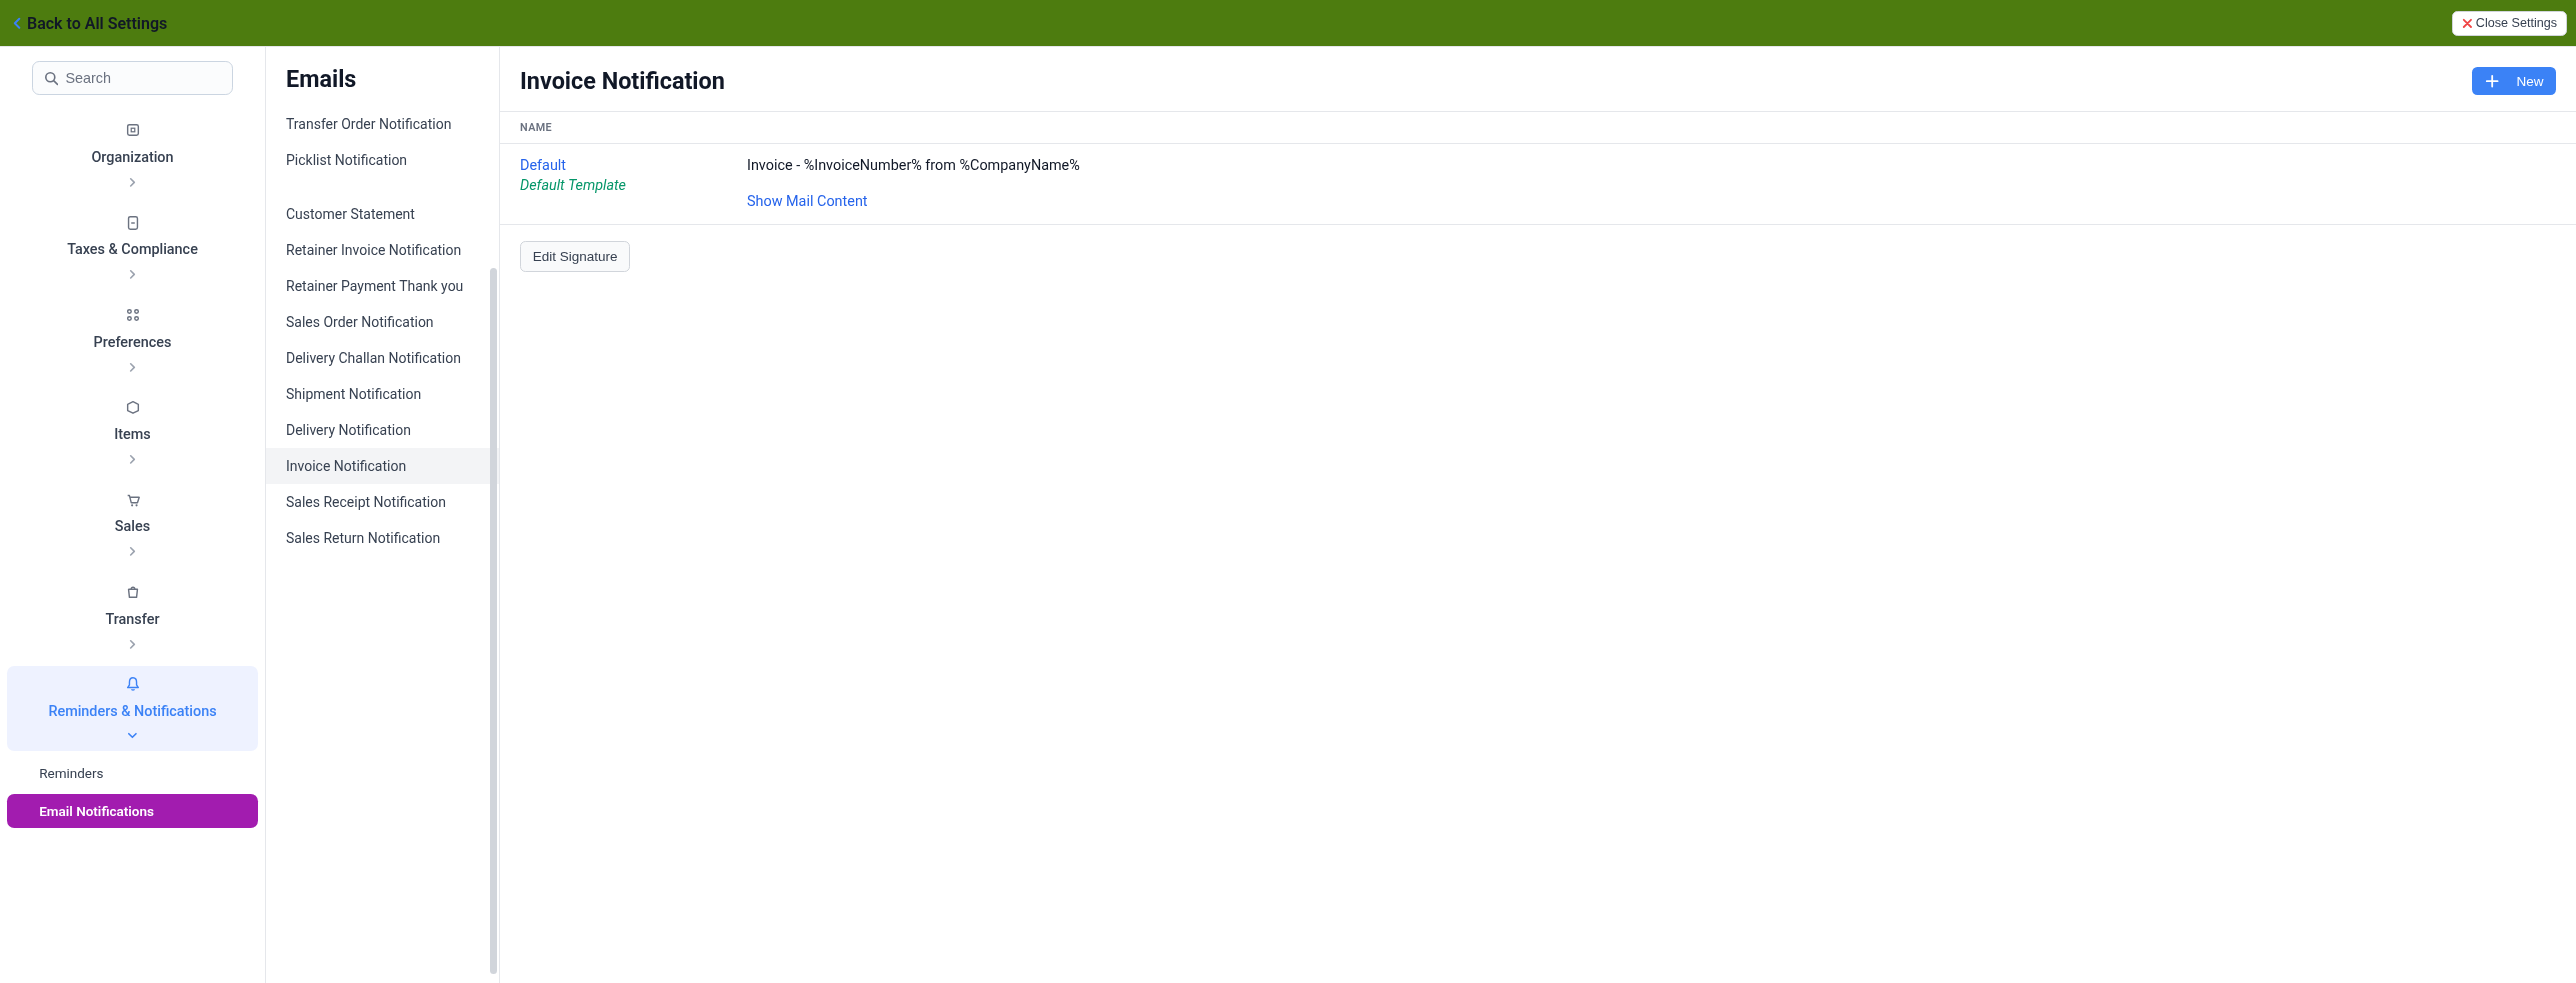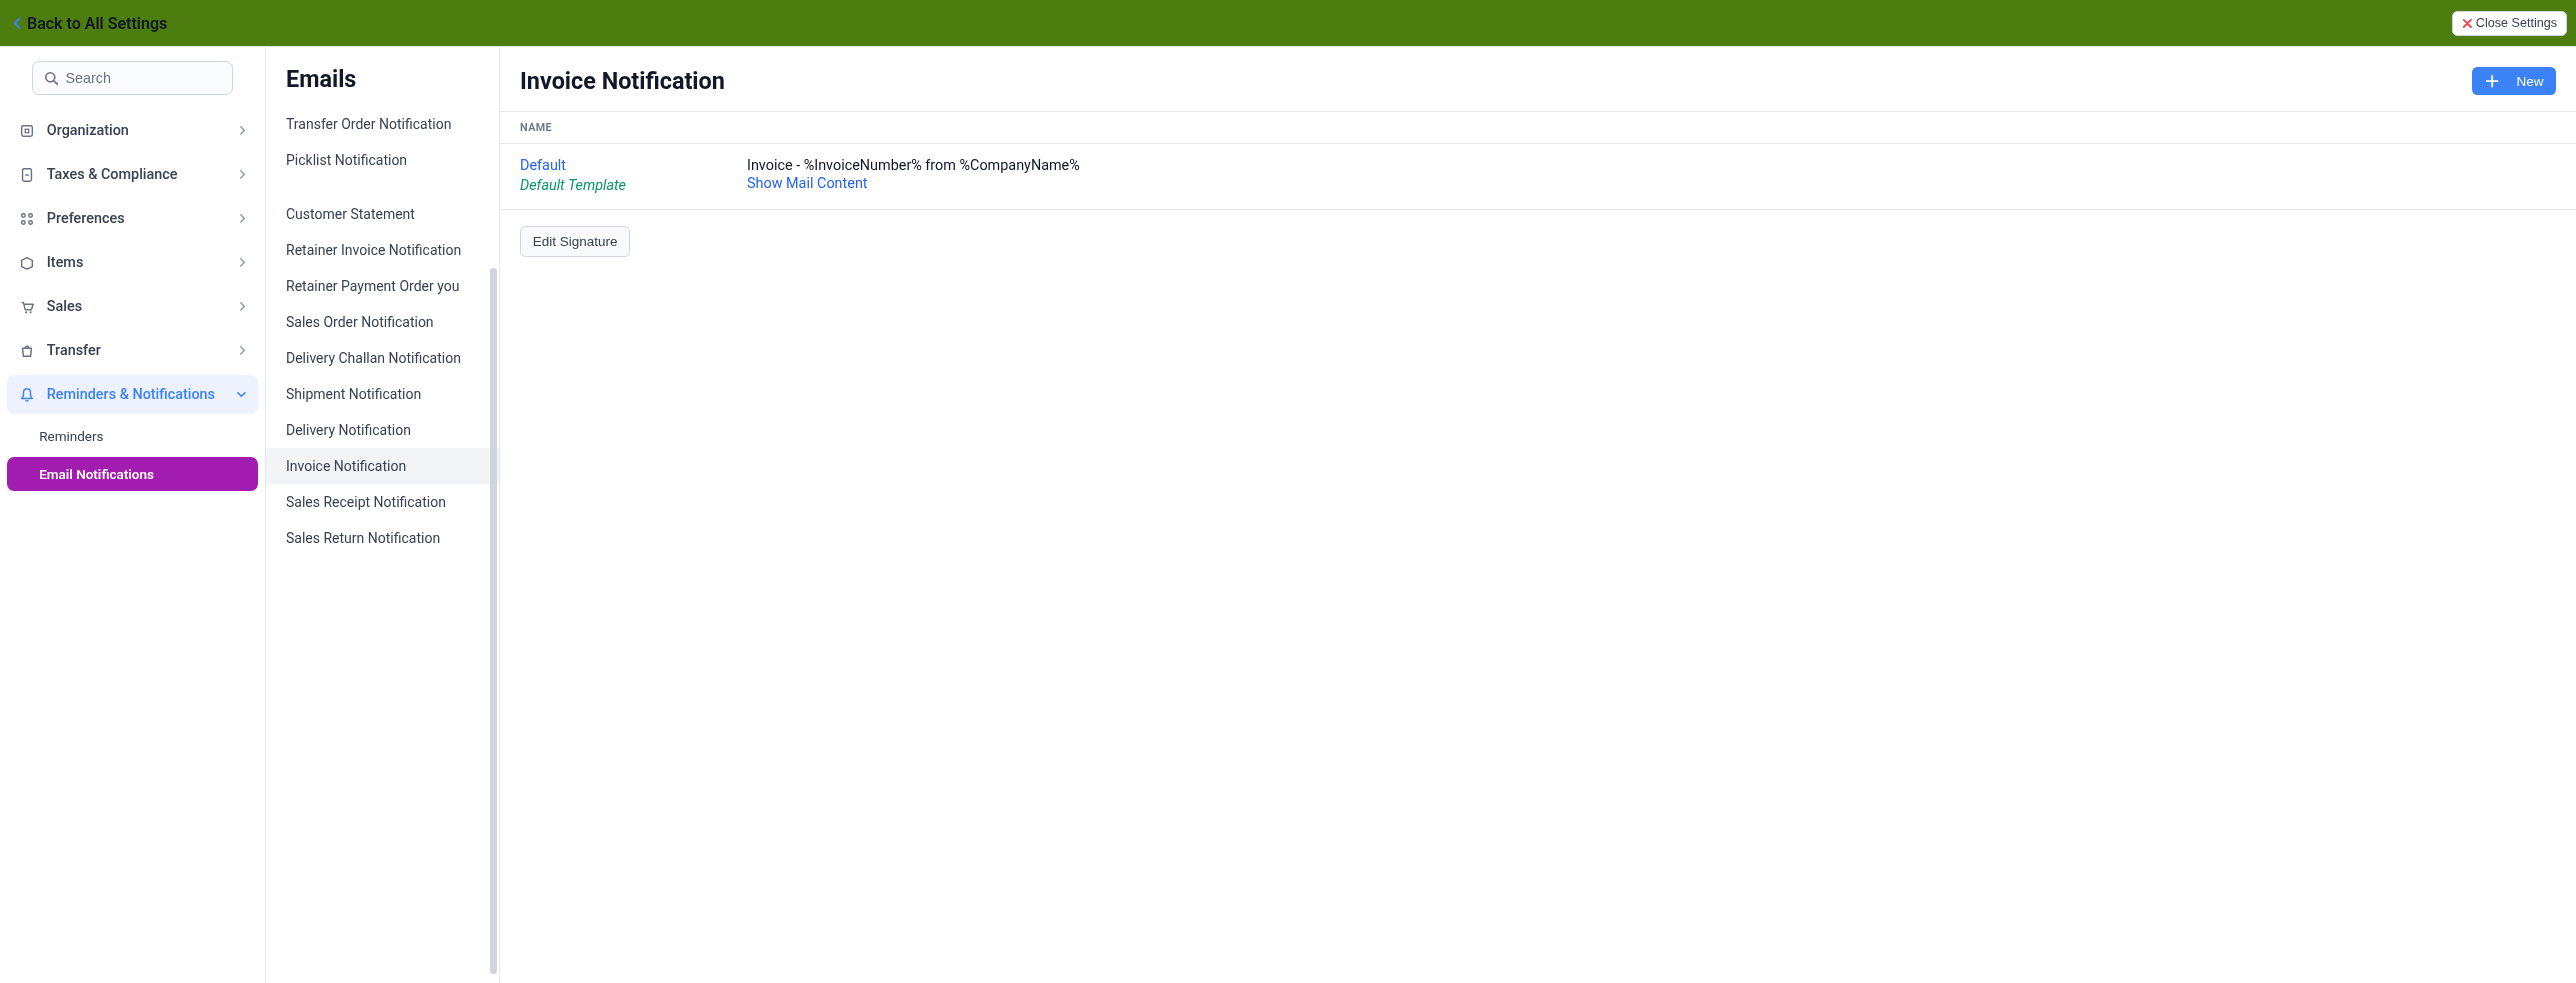--- a/index.html
+++ b/index.html
@@ -89,20 +89,21 @@
     display: flex;
     align-items: center;
     padding: 10.8px 10.8px;
     border-radius: 7.2px;
     cursor: pointer;
     gap: 10.8px;
     color: #374151;
     font-size: 14.4px;
     font-weight: 500;
     margin-bottom: 5.4px;
+    flex-direction: column;
   }
   .nav-item .nav-icon { width: 18px; display:inline-flex; align-items:center; justify-content:center; color:#6b7280;}
   .nav-item .nav-label { flex: 1; }
   .nav-item .chev { color: #9ca3af; display:inline-flex;}
   .nav-item.active {
     background: #eef2ff;
     color: #3b82f6;
   }
   .nav-item.active .nav-icon,
   .nav-item.active .chev { color: #3b82f6; }
@@ -209,21 +210,21 @@
   .col-subject { flex: 1; }
 
   .table-row {
     display: flex;
     padding: 12.6px 20px 14.4px 20px;
     border-bottom: 0.9px solid #e5e7eb;
   }
   .name-link { color: #2563eb; cursor: pointer; font-size: 14.4px; }
   .default-template { color: #059669; font-style: italic; font-size: 14.4px; margin-top: 3.6px;}
   .subject-text { color: #111827; font-size: 14.4px; }
-  .show-link { color: #2563eb; cursor: pointer; font-size: 14.4px; margin-top: 1px; display:inline-block;}
+  .show-link { color: #2563eb; cursor: pointer; font-size: 14.4px; margin-top: 19px; display:inline-block;}
 
   .signature-row { padding: 16px 20px; }
   .sig-btn {
     border: 0.9px solid #d1d5db;
     background: #f9fafb;
     border-radius: 5.4px;
     padding: 7.2px 11.7px;
     font-size: 13.5px;
     color: #374151;
     cursor: pointer;
@@ -383,21 +384,21 @@
   </div>
 
   <div class="mid-panel">
     <div class="mid-title">Emails</div>
     <div class="mid-list">
       <div class="mid-item"><span>Transfer Order Notification</span></div>
       <div class="mid-item"><span>Picklist Notification</span></div>
       <div class="mid-spacer"></div>
       <div class="mid-item"><span>Customer Statement</span></div>
       <div class="mid-item"><span>Retainer Invoice Notification</span></div>
-      <div class="mid-item"><span>Retainer Payment Order you</span></div>
+      <div class="mid-item"><span>Retainer Payment Thank you</span></div>
       <div class="mid-item"><span>Sales Order Notification</span></div>
       <div class="mid-item"><span>Delivery Challan Notification</span></div>
       <div class="mid-item"><span>Shipment Notification</span></div>
       <div class="mid-item"><span>Delivery Notification</span></div>
       <div class="mid-item selected"><span>Invoice Notification</span></div>
       <div class="mid-item"><span>Sales Receipt Notification</span></div>
       <div class="mid-item"><span>Sales Return Notification</span></div>
       <div class="mid-scroll-indicator"></div>
     </div>
   </div>

